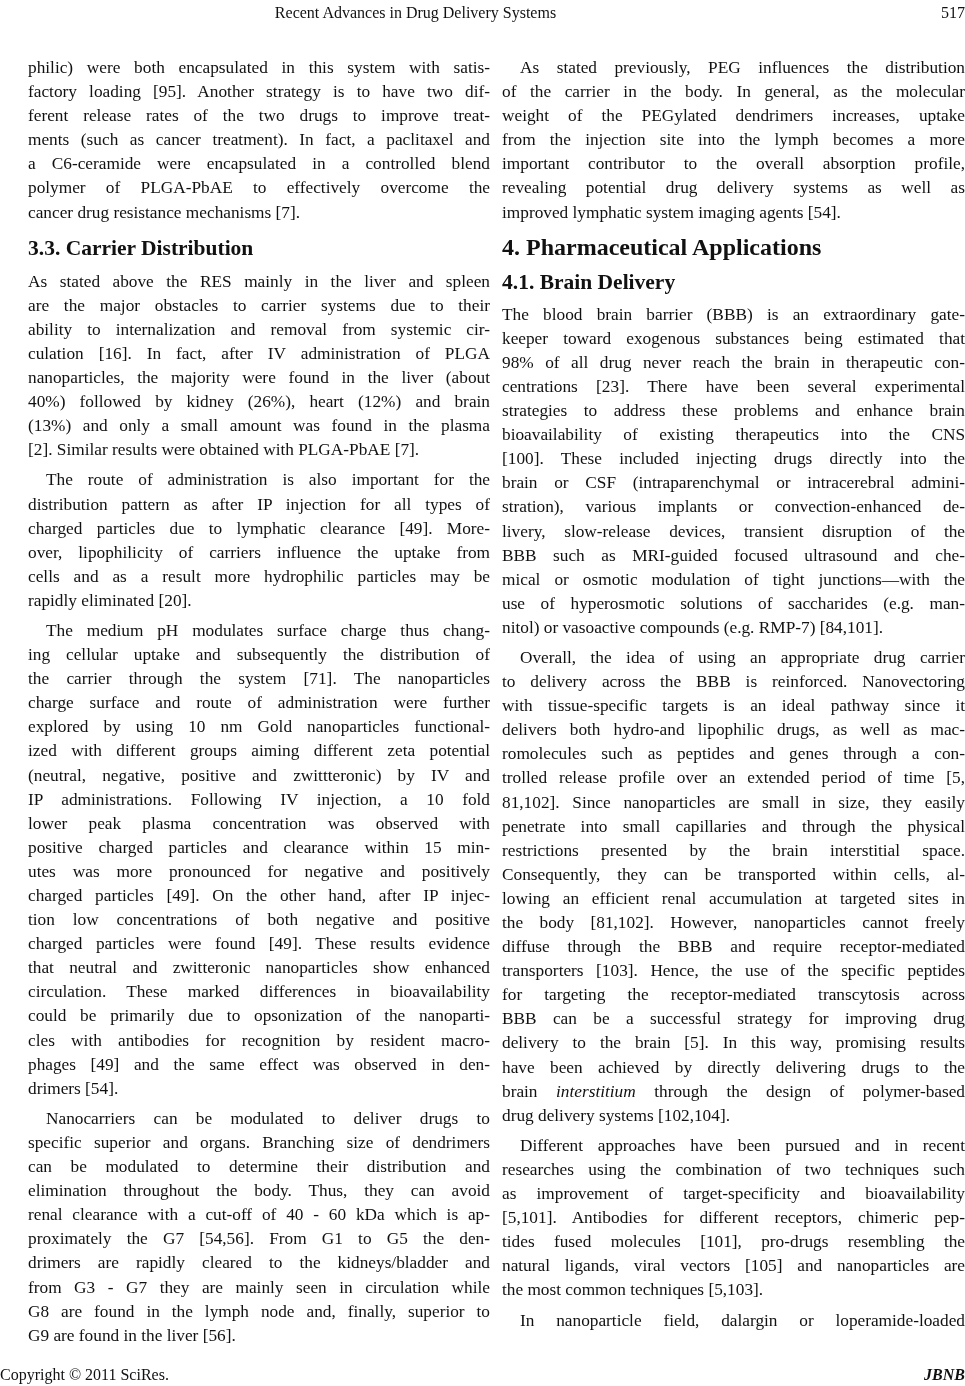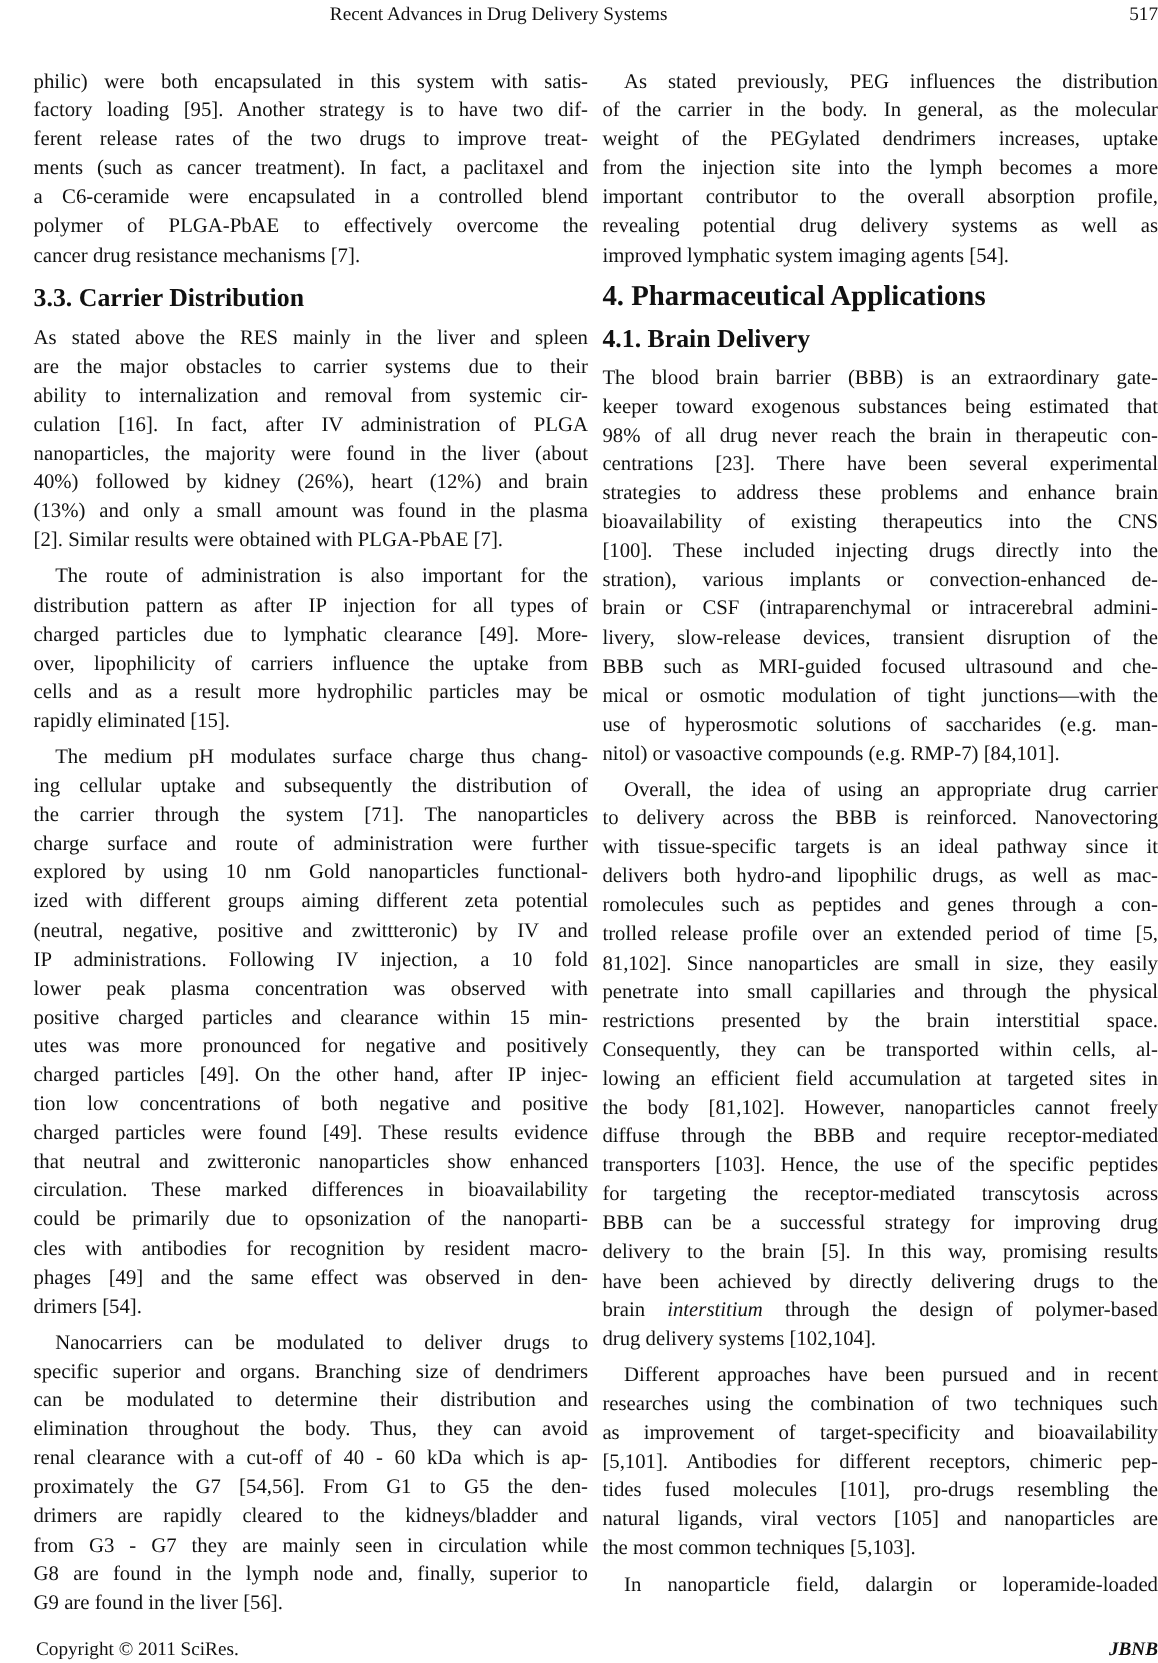--- a/index.html
+++ b/index.html
@@ -12,21 +12,21 @@
   .col-left { left: 0; width: 462px; padding-left: 28px; }
   .col-right { left: 502px; width: 463px; }
   .line { display: block; font-size: 17.3px; line-height: 24.1px; height: 24.1px;
           text-align: justify; text-align-last: justify; white-space: nowrap; overflow: visible; }
   .line.last { text-align-last: left; }
   .line.indent { padding-left: 18px; }
   .h2 { font-weight: bold; font-size: 21.5px; line-height: 30px; margin: 8px 0 7px 0; }
   .h1 { font-weight: bold; font-size: 24px; line-height: 32px; margin: 6px 0 4px 0; }
   .h3 { font-weight: bold; font-size: 21.5px; line-height: 30px; margin: 2px 0 6px 0; }
   .para-gap { height: 6px; }
-  .footer-copy { position: absolute; left: 0; top: 1366px; font-size: 16px; padding-left: 30px; }
+  .footer-copy { position: absolute; left: 0; top: 1366px; font-size: 16px; }
   .footer-journal { position: absolute; right: 0; top: 1366px; font-size: 16px;
                     font-weight: bold; font-style: italic; }
   em { font-style: italic; }
 </style>
 </head>
 <body>
 
 <div class="header-title">Recent Advances in Drug Delivery Systems</div>
 <div class="page-number">517</div>
 
@@ -51,21 +51,21 @@
       <span class="line">(13%) and only a small amount was found in the plasma</span>
       <span class="line last">[2]. Similar results were obtained with PLGA-PbAE [7].</span>
     </div>
   <div class="para-gap"></div>
   <div>
       <span class="line indent">The route of administration is also important for the</span>
       <span class="line">distribution pattern as after IP injection for all types of</span>
       <span class="line">charged particles due to lymphatic clearance [49]. More-</span>
       <span class="line">over, lipophilicity of carriers influence the uptake from</span>
       <span class="line">cells and as a result more hydrophilic particles may be</span>
-      <span class="line last">rapidly eliminated [15].</span>
+      <span class="line last">rapidly eliminated [20].</span>
     </div>
   <div class="para-gap"></div>
   <div>
       <span class="line indent">The medium pH modulates surface charge thus chang-</span>
       <span class="line">ing cellular uptake and subsequently the distribution of</span>
       <span class="line">the carrier through the system [71]. The nanoparticles</span>
       <span class="line">charge surface and route of administration were further</span>
       <span class="line">explored by using 10 nm Gold nanoparticles functional-</span>
       <span class="line">ized with different groups aiming different zeta potential</span>
       <span class="line">(neutral, negative, positive and zwittteronic) by IV and</span>
@@ -111,42 +111,42 @@
   <div class="h1">4. Pharmaceutical Applications</div>
   <div class="h3">4.1. Brain Delivery</div>
   <div>
       <span class="line">The blood brain barrier (BBB) is an extraordinary gate-</span>
       <span class="line">keeper toward exogenous substances being estimated that</span>
       <span class="line">98% of all drug never reach the brain in therapeutic con-</span>
       <span class="line">centrations [23]. There have been several experimental</span>
       <span class="line">strategies to address these problems and enhance brain</span>
       <span class="line">bioavailability of existing therapeutics into the CNS</span>
       <span class="line">[100]. These included injecting drugs directly into the</span>
+      <span class="line">brain or CSF (intraparenchymal or intracerebral admini-</span>
       <span class="line">stration), various implants or convection-enhanced de-</span>
-      <span class="line">brain or CSF (intraparenchymal or intracerebral admini-</span>
       <span class="line">livery, slow-release devices, transient disruption of the</span>
       <span class="line">BBB such as MRI-guided focused ultrasound and che-</span>
       <span class="line">mical or osmotic modulation of tight junctions—with the</span>
       <span class="line">use of hyperosmotic solutions of saccharides (e.g. man-</span>
       <span class="line last">nitol) or vasoactive compounds (e.g. RMP-7) [84,101].</span>
     </div>
   <div class="para-gap"></div>
   <div>
     <div>
         <span class="line indent">Overall, the idea of using an appropriate drug carrier</span>
         <span class="line">to delivery across the BBB is reinforced. Nanovectoring</span>
         <span class="line">with tissue-specific targets is an ideal pathway since it</span>
         <span class="line">delivers both hydro-and lipophilic drugs, as well as mac-</span>
         <span class="line">romolecules such as peptides and genes through a con-</span>
         <span class="line">trolled release profile over an extended period of time [5,</span>
         <span class="line">81,102]. Since nanoparticles are small in size, they easily</span>
         <span class="line">penetrate into small capillaries and through the physical</span>
         <span class="line">restrictions presented by the brain interstitial space.</span>
         <span class="line">Consequently, they can be transported within cells, al-</span>
-        <span class="line">lowing an efficient field accumulation at targeted sites in</span>
+        <span class="line">lowing an efficient renal accumulation at targeted sites in</span>
         <span class="line">the body [81,102]. However, nanoparticles cannot freely</span>
         <span class="line">diffuse through the BBB and require receptor-mediated</span>
         <span class="line">transporters [103]. Hence, the use of the specific peptides</span>
         <span class="line">for targeting the receptor-mediated transcytosis across</span>
         <span class="line">BBB can be a successful strategy for improving drug</span>
         <span class="line">delivery to the brain [5]. In this way, promising results</span>
         <span class="line">have been achieved by directly delivering drugs to the</span>
       </div>
     <span class="line"><span>brain </span><em>interstitium</em><span> through the design of polymer-based</span></span>
     <span class="line last">drug delivery systems [102,104].</span>

